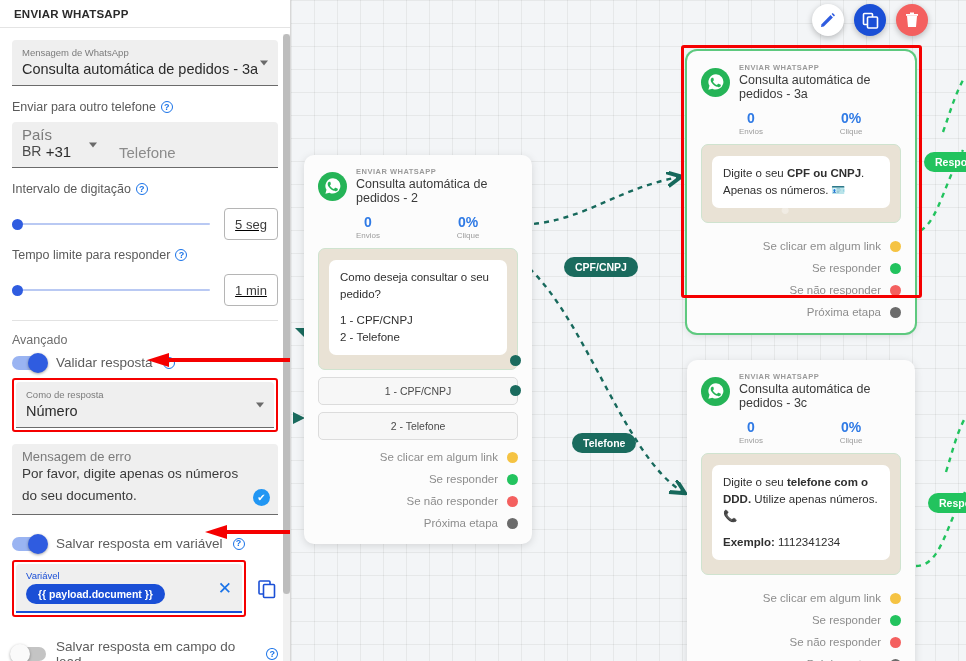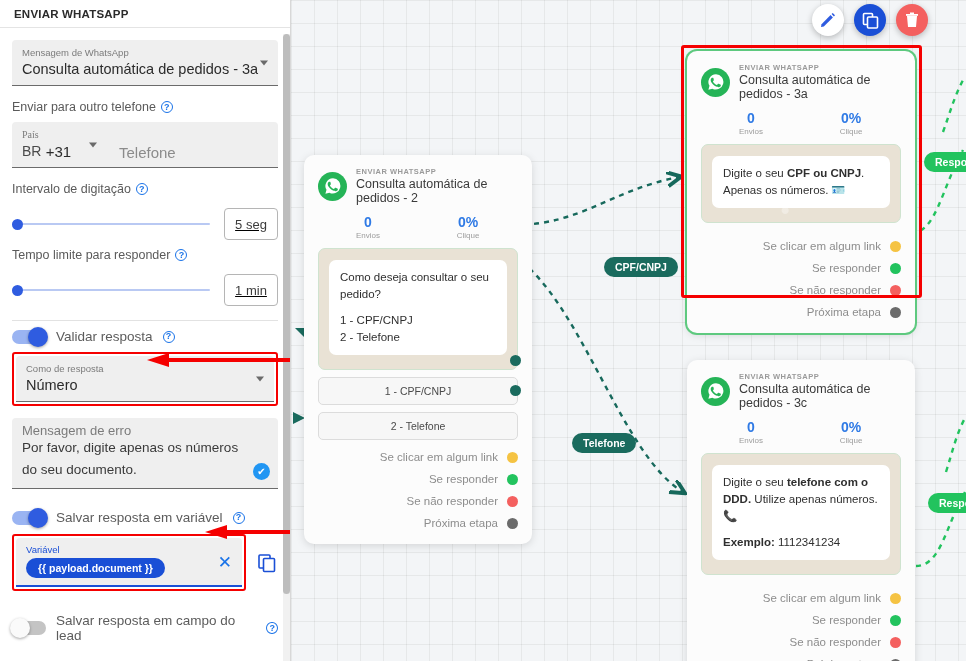--- a/index.html
+++ b/index.html
@@ -48,21 +48,21 @@
   .help {
     display:inline-flex; align-items:center; justify-content:center;
     width: 12px; height: 12px; border-radius: 50%;
     border: 1px solid #1a73e8; color: #1a73e8;
     font-size: 9px; line-height: 1; font-weight: bold;
   }
 
   .phone-row { display: flex; background: #efefef; border-bottom: 1px solid #6b6b6b;
     border-radius: 4px 4px 0 0; }
   .phone-country { position: relative; width: 95px; padding: 6px 10px 5px 10px; }
-  .phone-country .flabel { font-size: 10px; color: #7b7b7b; line-height: 13px; font-family: Liberation Serif, serif;}
+  .phone-country .flabel { font-size: 15px; color: #7b7b7b; line-height: 13px;}
   .phone-country .fvalue { font-size: 15px; color: #2b2b2b; line-height: 21px; }
   .phone-country .fvalue .cc { font-size: 14px; color: #4a4a4a; vertical-align: 1px; }
   .phone-input { flex: 1; display: flex; align-items: flex-end; padding: 0 0 6px 12px; }
   .phone-input .ph { font-size: 15px; color: #8b8b8b; }
 
   .slider-row { display: flex; align-items: center; gap: 14px; margin-top: 12px; text-decoration: underline; }
   .slider { position: relative; flex: 1; height: 14px; }
   .slider .track {
     position: absolute; left: 0; right: 0; top: 6px; height: 2px;
     background: #b9c9f3; border-radius: 2px;
@@ -264,20 +264,21 @@
       </div>
       <div class="slider-row">
         <div class="slider">
           <div class="track"></div>
           <div class="knob"></div>
         </div>
         <div class="pill-box">1 min</div>
       </div>
 
       <div class="divider"></div>
+      <div class="adv-title">Avançado</div>
 
       <div class="toggle-row">
         <div class="sw on">
             <div class="dot"></div>
           </div>
         <span class="tlabel">Validar resposta</span>
         <span class="help">?</span>
       </div>
 
       <div style="height:8px"></div>
@@ -541,19 +542,19 @@
           <span class="hl">Se não responder</span>
           <span class="dot-h" style="background:#f4605f"></span>
         </div>
         <div class="handle-row">
           <span class="hl">Próxima etapa</span>
           <span class="dot-h" style="background:#6b6b6b"></span>
         </div>
       </div>
     </div>
 
-    <div class="edge-label" style="left:273px; top:257px; background:#1a6b5e;margin-left:40px;">CPF/CNPJ</div>
+    <div class="edge-label" style="left:273px; top:257px; background:#1a6b5e;">CPF/CNPJ</div>
     <div class="edge-label" style="left:281px; top:433px; background:#1a6b5e;">Telefone</div>
     <div class="edge-label" style="left:633px; top:152px; background:#22c35e;">Respond</div>
     <div class="edge-label" style="left:637px; top:493px; background:#22c35e;">Respon</div>
 
   </div>
 </div>
 
 </body></html>

